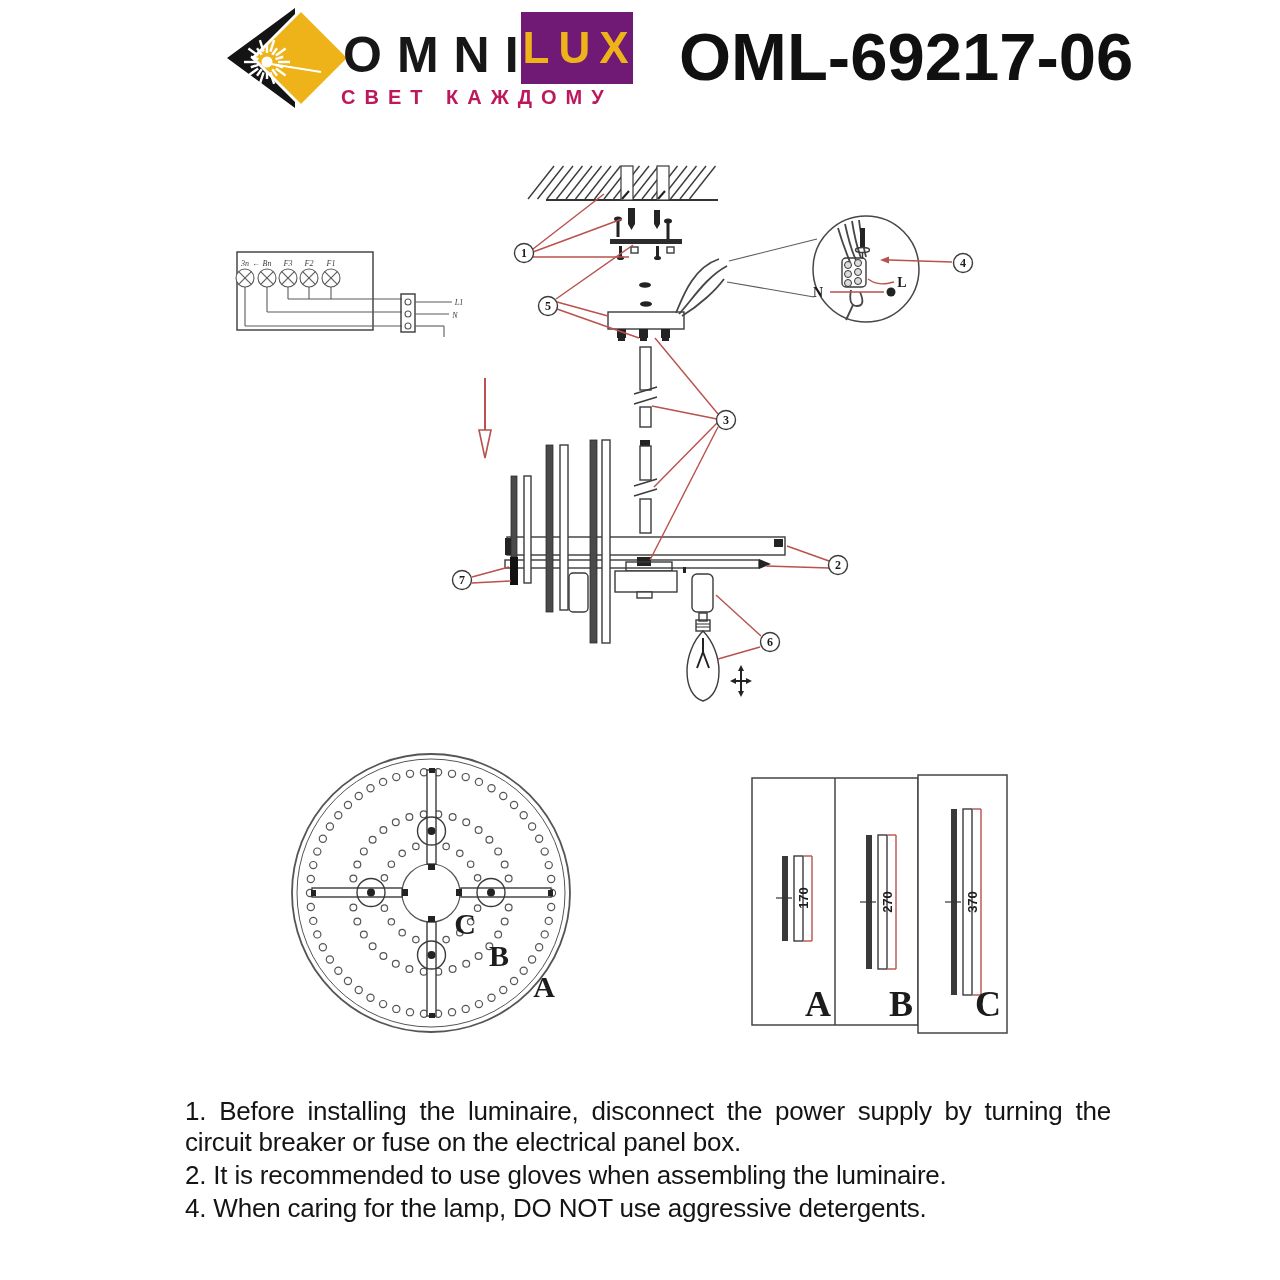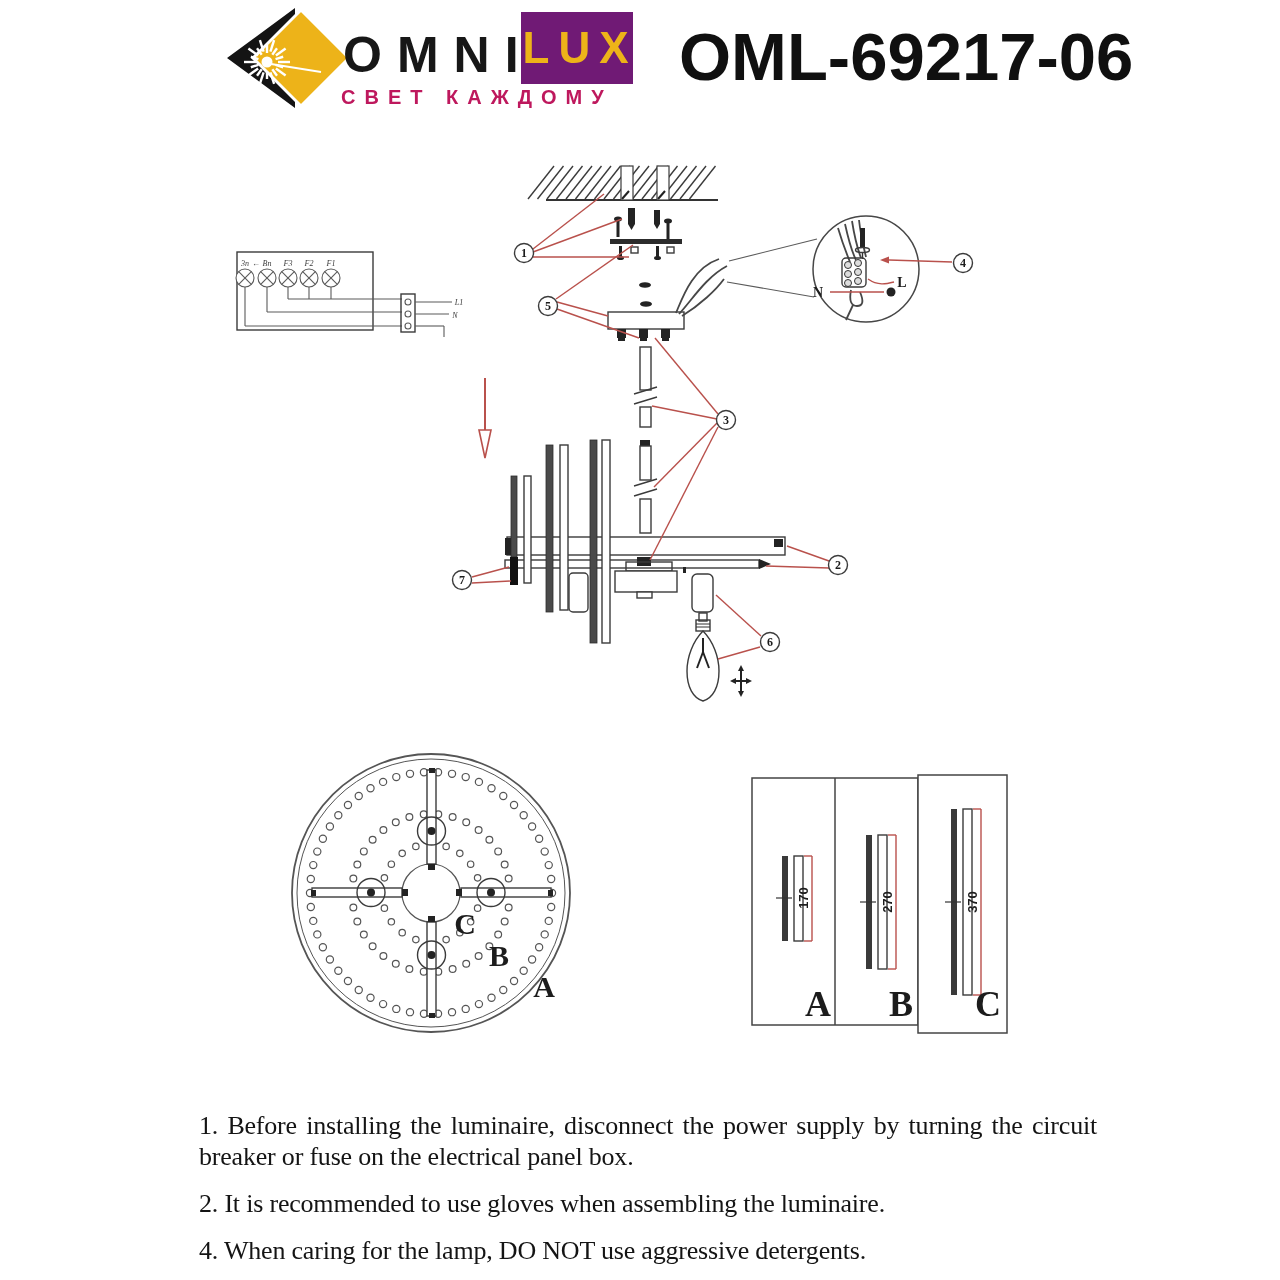--- a/index.html
+++ b/index.html
@@ -8,21 +8,21 @@
         font-family:"Liberation Sans",sans-serif;color:#191919;}
   .abs{position:absolute;}
   
   #brand-word{left:302px;top:26px;font-size:50px;font-weight:700;letter-spacing:15px;color:#171717;}
   #lux-box{left:480px;top:12px;width:112px;height:72px;background:#701a75;display:flex;align-items:center;justify-content:center;}
   #lux-box span{color:#edb319;font-size:44px;font-weight:700;letter-spacing:9px;padding-left:6px;}
   #tagline{left:300px;top:86px;font-size:20px;font-weight:600;letter-spacing:9px;color:#be185d;}
   #model-number{left:638px;top:18px;font-size:67px;font-weight:700;letter-spacing:0px;color:#101010;}
   
   #instructions{left:183px;top:1094px;width:930px;font-size:26px;line-height:31px;letter-spacing:-0.2px;color:#141414;}
-  #instructions p{margin:16px;text-align:justify;font-family:Liberation Serif, serif;}
+  #instructions p{margin:2px;text-align:justify;}
   
   svg{position:absolute;left:0;top:0;}
   .ol{stroke:#3b3b3b;fill:#fff;stroke-width:1.4;}
   .on{stroke:#3b3b3b;fill:none;stroke-width:1.4;}
   .thin{stroke:#5a5a5a;fill:none;stroke-width:1.1;}
   .dk{fill:#232323;stroke:none;}
   .rl{stroke:var(--accent);fill:none;stroke-width:1.4;}
   .rf{fill:var(--accent);stroke:none;}
   .wire{stroke:#474747;fill:none;stroke-width:1.8;}
   text{fill:#1c1c1c;}

